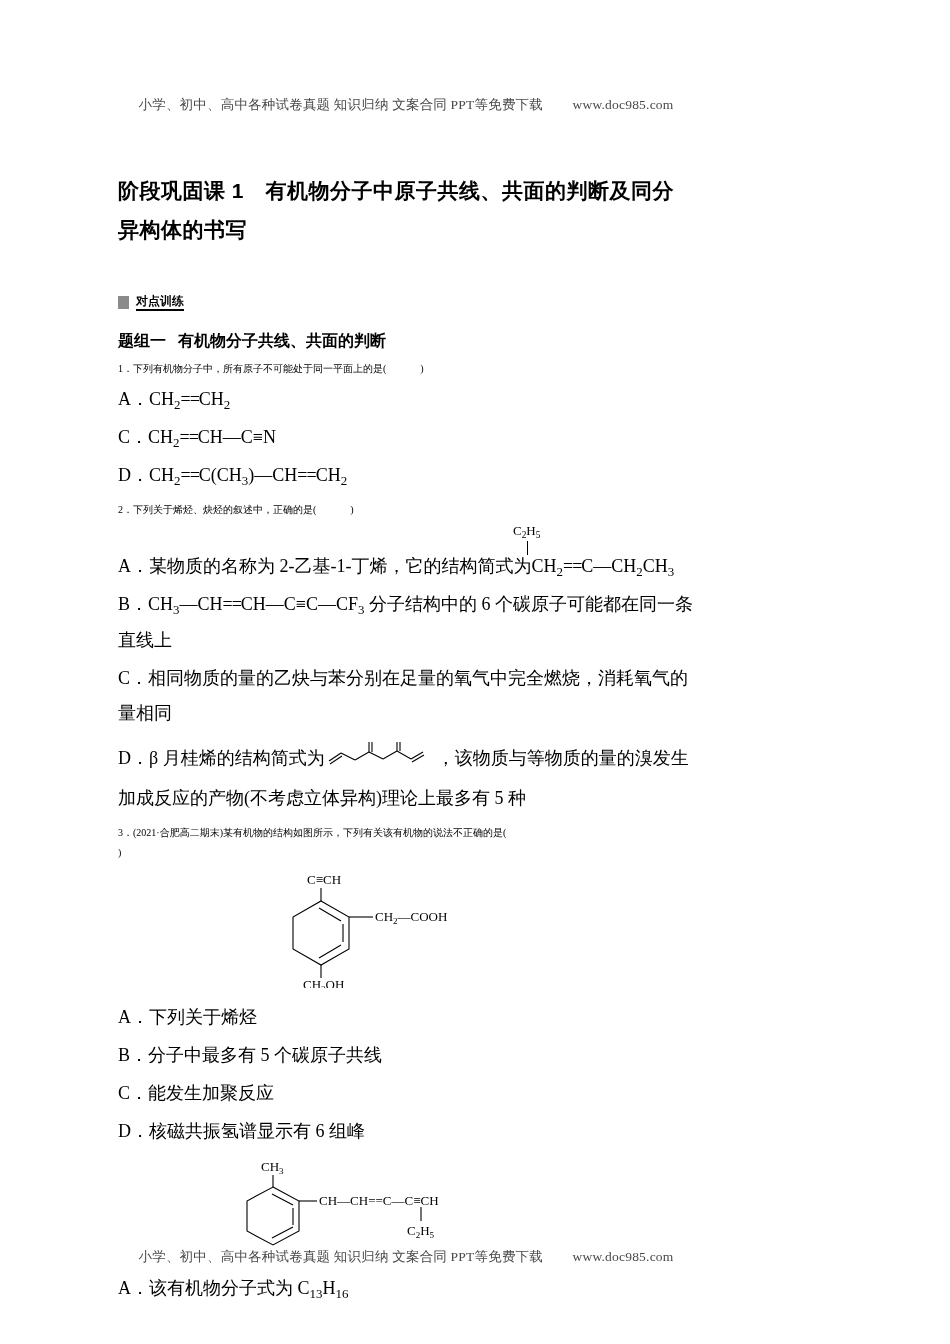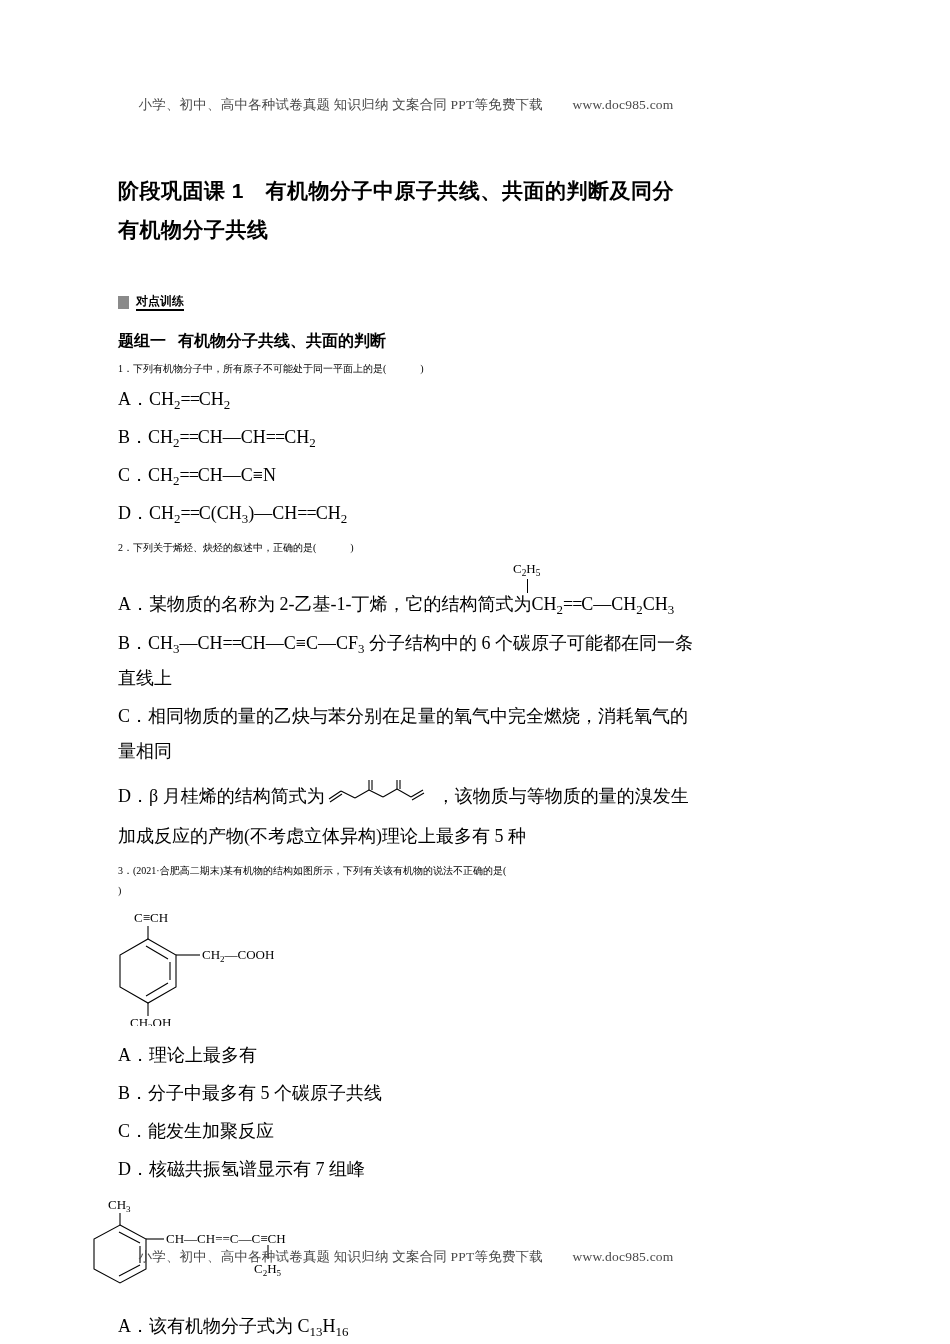--- a/index.html
+++ b/index.html
@@ -87,56 +87,53 @@
     font-size: 18px;
     line-height: 1.95;
     margin: 3px 0 0 0;
   }
   .chem { font-family: "Liberation Serif", serif; }
   sub { font-size: 72%; vertical-align: -0.28em; }
   .blank { display: inline-block; width: 34px; }
 
   .inline-struct { vertical-align: middle; display: inline-block; }
 
-  .fig-center { text-align: left; margin-top: 6px; }
+  .fig-center { text-align: center; margin-top: 6px; }
 
   .dbl { letter-spacing: -1px; }
 </style>
 </head>
 <body>
 
 <div class="page">
 
   <div class="watermark watermark-top">
     <span>小学、初中、高中各种试卷真题  知识归纳  文案合同 PPT等免费下载</span>
     <span class="wm-url">www.doc985.com</span>
   </div>
 
   <h1 class="title">
     <span>阶段巩固课 1　有机物分子中原子共线、共面的判断及同分</span>
-    <span class="line2">有机物分子共线</span>
+    <span class="line2">异构体的书写</span>
   </h1>
 
   <div class="section-head">
     <span class="sq"></span>
     <span class="section-title">对点训练</span>
   </div>
 
   <div class="group-head">
     <span class="gname">题组一</span><span>有机物分子共线、共面的判断</span>
   </div>
 
   <p class="q">
     <span>1</span><span>．下列有机物分子中，所有原子不可能处于同一平面上的是(</span><span class="blank"></span><span>)</span>
   </p>
   <p class="opt">
     <span>A．</span><span class="chem">CH<sub>2</sub><span class="dbl">==</span>CH<sub>2</sub></span>
-  </p>
-  <p class="opt">
-    <span>B．</span><span class="chem">CH<sub>2</sub><span class="dbl">==</span>CH—CH<span class="dbl">==</span>CH<sub>2</sub></span>
   </p>
   <p class="opt">
     <span>C．</span><span class="chem">CH<sub>2</sub><span class="dbl">==</span>CH—C≡N</span>
   </p>
   <p class="opt">
     <span>D．</span><span class="chem">CH<sub>2</sub><span class="dbl">==</span>C(CH<sub>3</sub>)—CH<span class="dbl">==</span>CH<sub>2</sub></span>
   </p>
 
   <p class="q">
     <span>2</span><span>．下列关于烯烃、炔烃的叙述中，正确的是(</span><span class="blank"></span><span>)</span>
@@ -198,30 +195,30 @@
       </g>
       <g font-family="Liberation Serif, serif" font-size="13" fill="#000">
         <text x="46" y="16">C≡CH</text>
         <text x="114" y="53">CH<tspan font-size="9" dy="3">2</tspan><tspan dy="-3">—COOH</tspan></text>
         <text x="42" y="121">CH<tspan font-size="9" dy="3">2</tspan><tspan dy="-3">OH</tspan></text>
       </g>
     </svg>
   </div>
 
   <p class="opt" style="margin-top:8px;">
-    <span>A．</span><span>理论上最多有</span>
+    <span>A．</span><span>下列关于烯烃</span>
   </p>
   <p class="opt">
     <span>B．</span><span>分子中最多有 5 个碳原子共线</span>
   </p>
   <p class="opt">
     <span>C．</span><span>能发生加聚反应</span>
   </p>
   <p class="opt">
-    <span>D．</span><span>核磁共振氢谱显示有 7 组峰</span>
+    <span>D．</span><span>核磁共振氢谱显示有 6 组峰</span>
   </p>
 
 
   <div class="fig-center">
     <svg width="300" height="96" viewBox="0 0 300 96" style="margin-left:-30px;">
       <g stroke="#000" stroke-width="1.1" fill="none">
 
         <path d="M32,32 L58,46 L58,76 L32,90 L6,76 L6,46 Z"></path>
         <path d="M31,39 L52,50"></path>
         <path d="M52,53 L52,70"></path>

